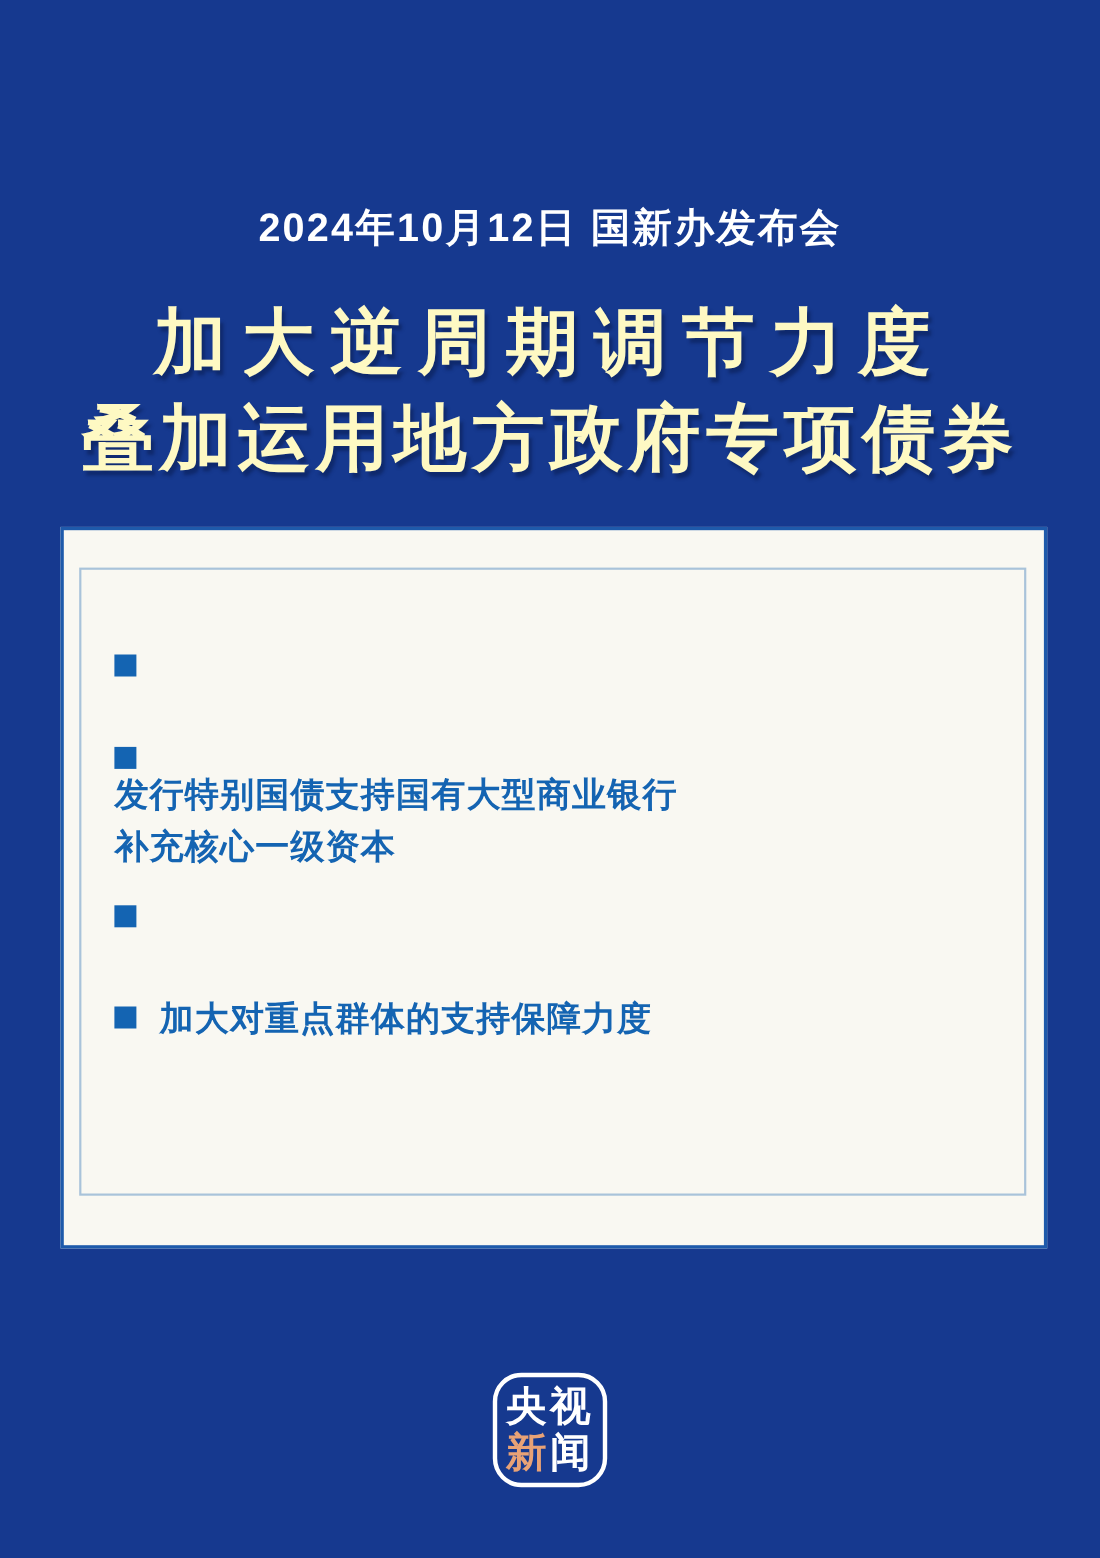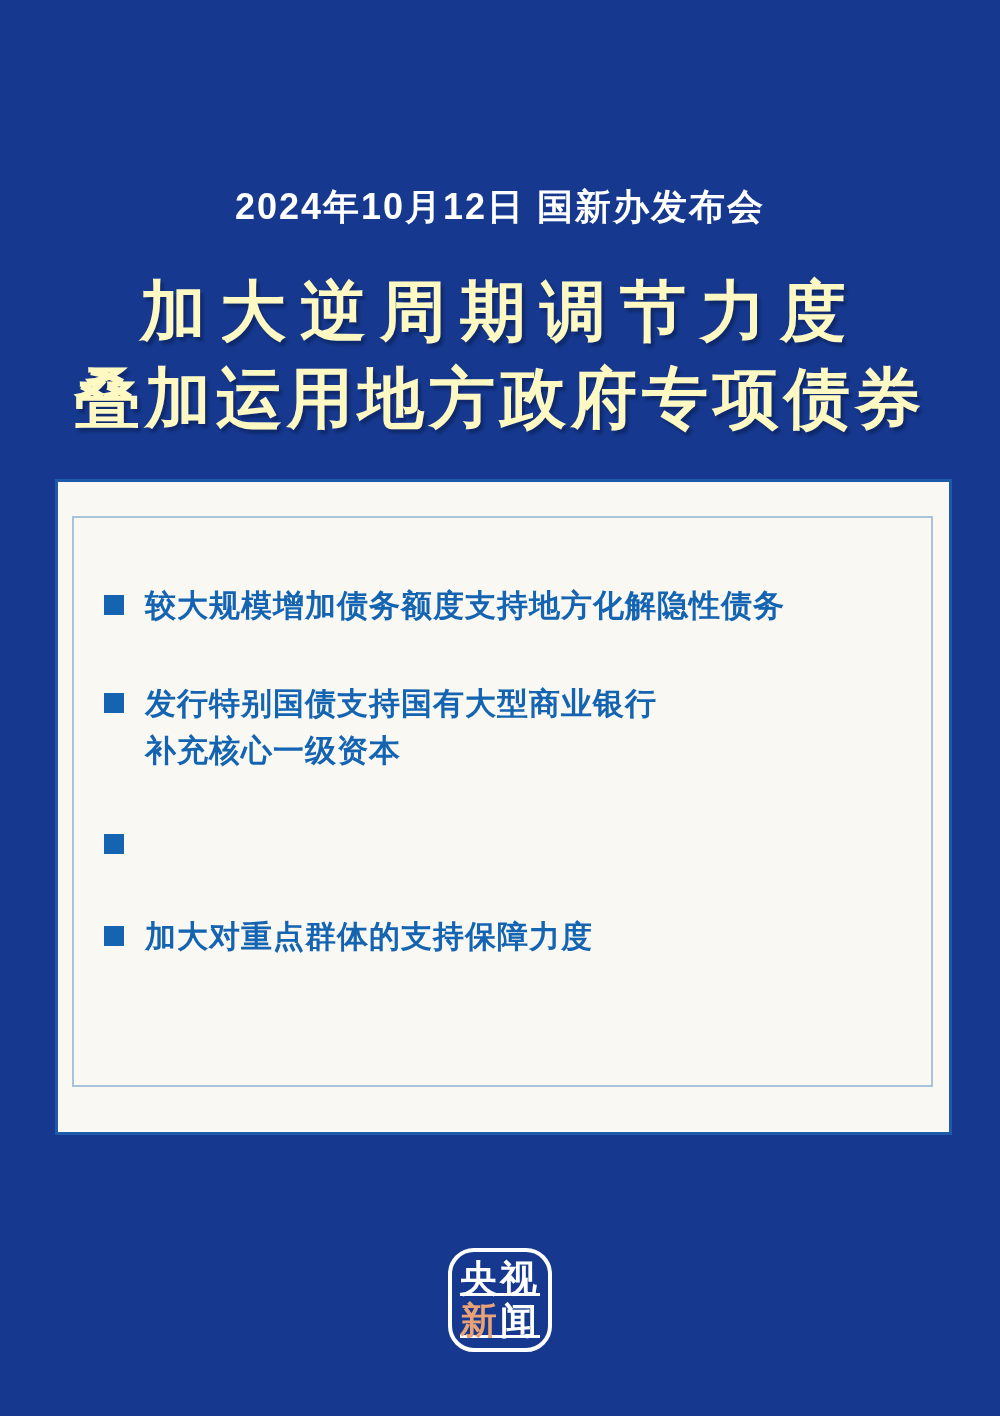--- a/index.html
+++ b/index.html
@@ -76,21 +76,21 @@
     position: absolute;
     left: 46px;
     right: 38px;
     top: 100px;
   }
   .bullet-item {
     display: flex;
     align-items: flex-start;
   }
   .bullet-item.mb-1 { margin-bottom: 51px; }
-  .bullet-item.mb-2 { margin-bottom: 47px; }
+  .bullet-item.mb-2 { margin-bottom: 17px; flex-direction: column; }
   .bullet-item.mb-3 { margin-bottom: 59px; }
   .bullet-square {
     flex: 0 0 auto;
     width: 20px;
     height: 20px;
     background: #1464b2;
     margin-top: 13px;
     margin-right: 21px;
   }
   .bullet-text {
@@ -118,21 +118,20 @@
     align-items: center;
     justify-content: center;
   }
   .logo-row {
     color: #ffffff;
     font-size: 37px;
     font-weight: bold;
     line-height: 42px;
     letter-spacing: 3px;
     white-space: nowrap;
-    text-decoration: underline;
   }
   .logo-accent { color: #e8a276; }
 </style>
 </head>
 <body>
 
 <div class="poster">
 
   <div class="date-line">2024年10月12日 国新办发布会</div>
 
@@ -141,23 +140,20 @@
     <span class="title-line line2">叠加运用地方政府专项债券</span>
   </h1>
 
   <div class="card">
     <div class="inner-frame"></div>
 
     <div class="bullets">
 
       <div class="bullet-item mb-1">
         <span class="bullet-square"></span>
-        <div class="bullet-text">
-          <span class="bullet-line">较大规模增加债务额度支持地方化解隐性债务</span>
-        </div>
       </div>
 
       <div class="bullet-item mb-2">
         <span class="bullet-square"></span>
         <div class="bullet-text">
           <span class="bullet-line">发行特别国债支持国有大型商业银行</span>
           <span class="bullet-line">补充核心一级资本</span>
         </div>
       </div>
 

